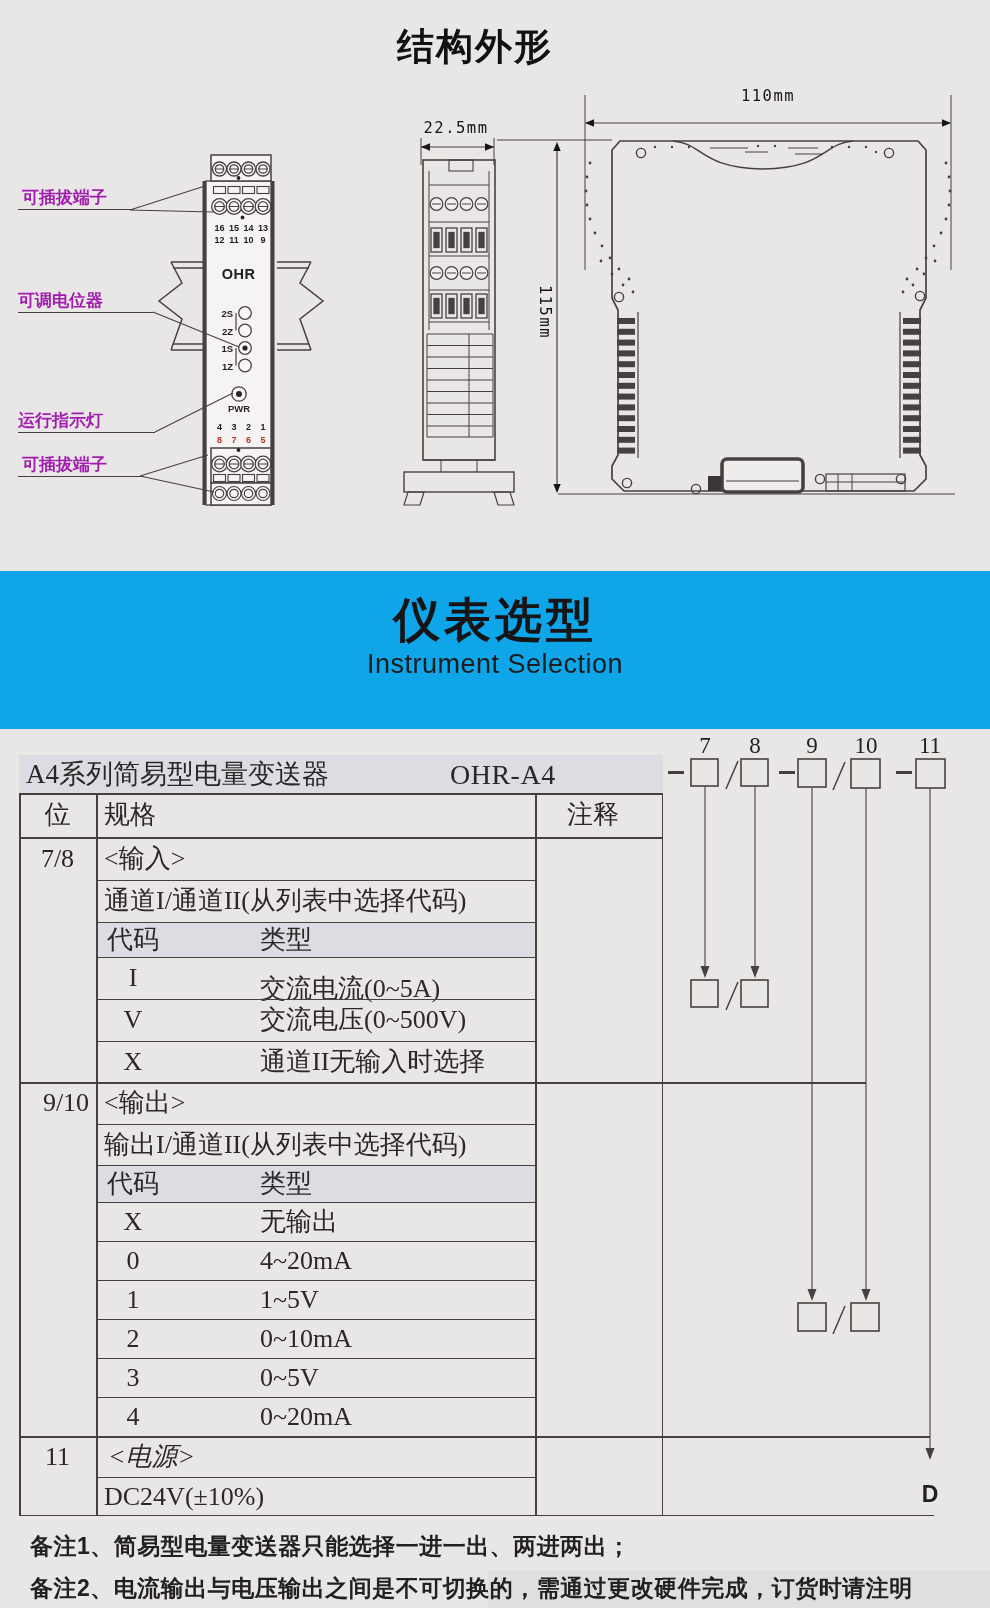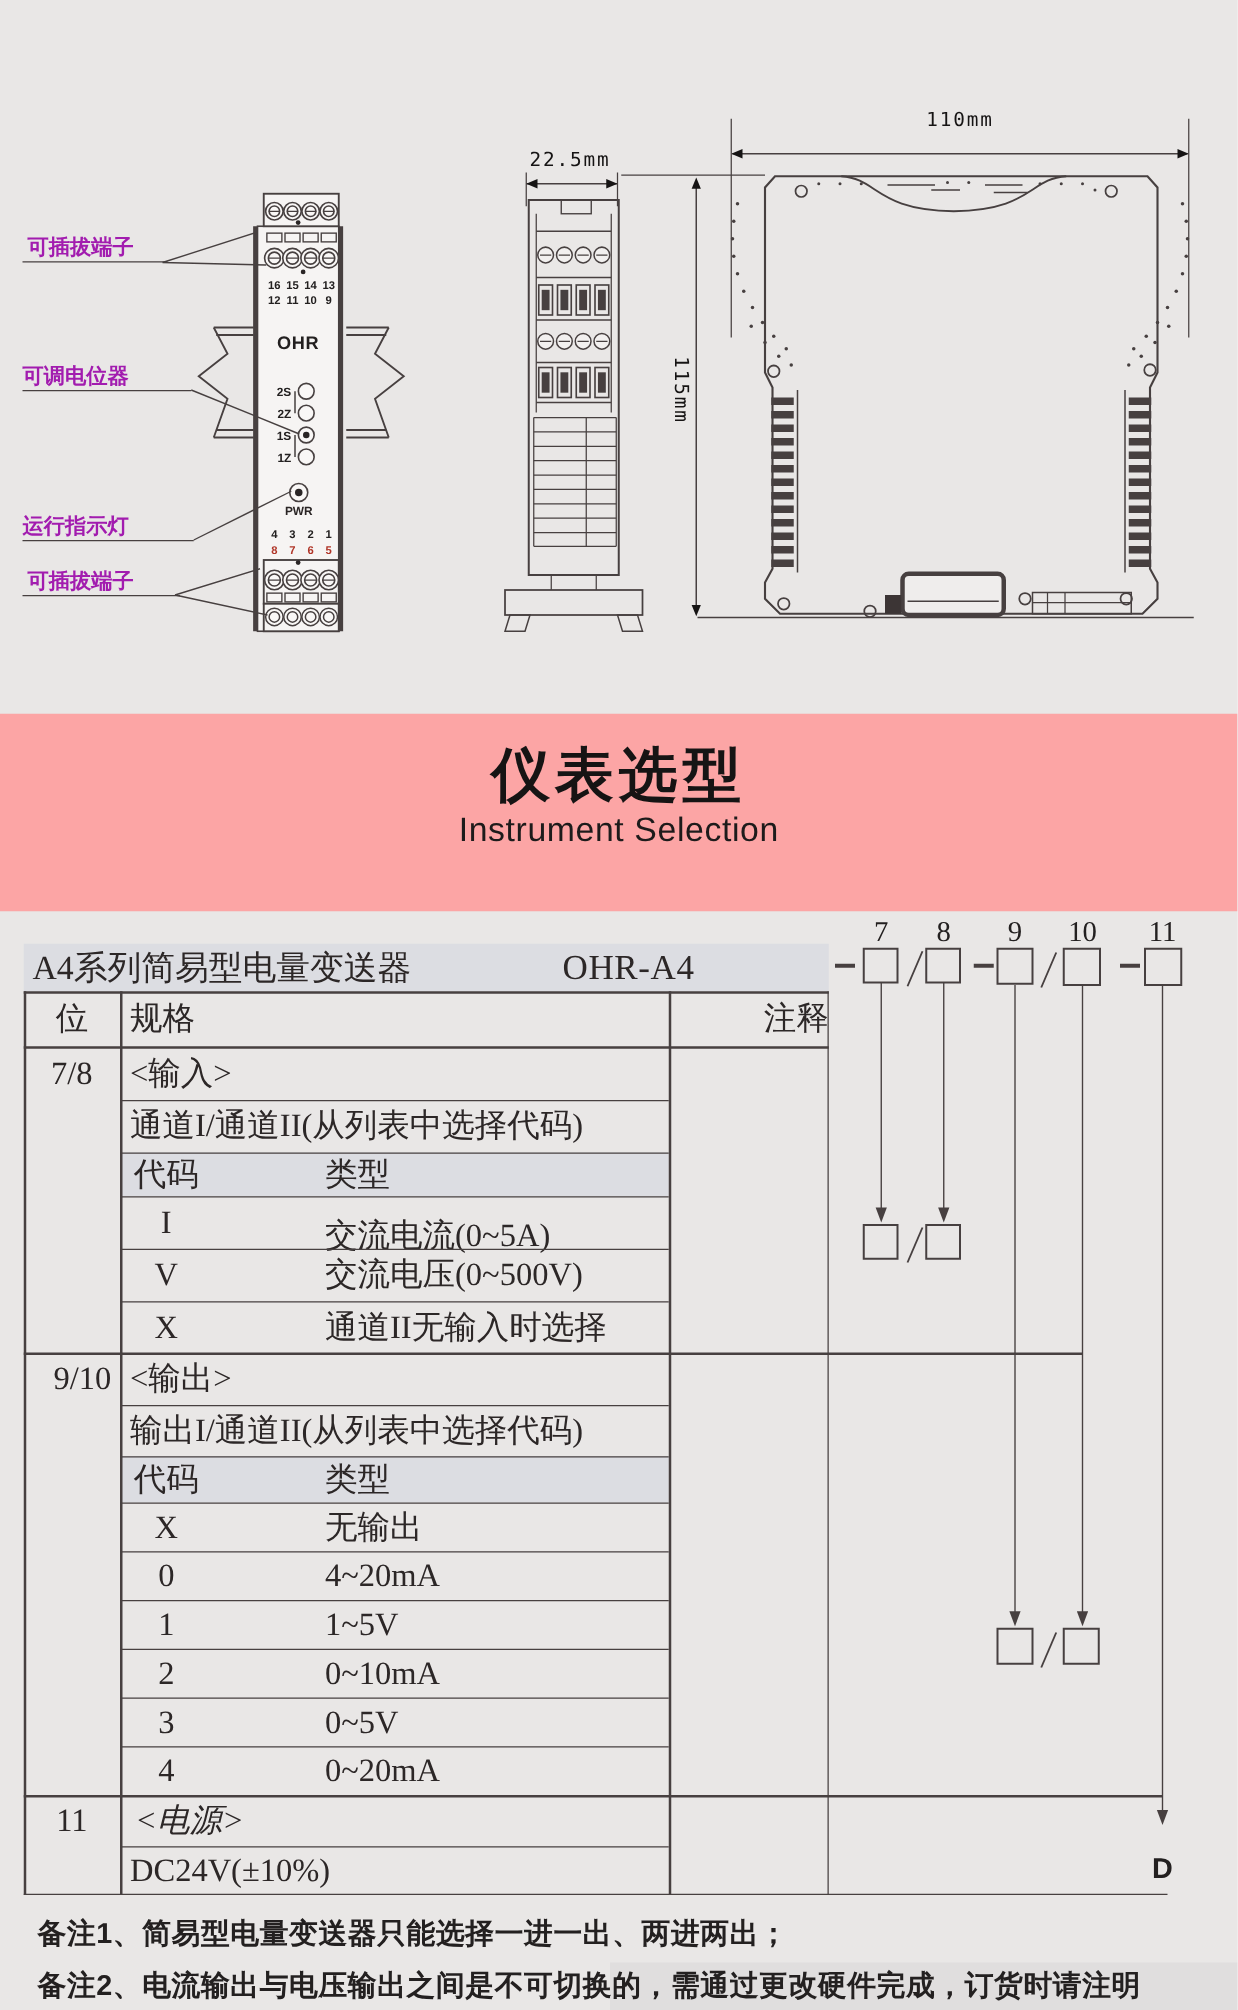--- a/index.html
+++ b/index.html
@@ -5,21 +5,21 @@
   html,body{margin:0;padding:0;}
   #page{position:relative;width:990px;height:1608px;background:#e9e7e6;overflow:hidden;
         font-family:"Liberation Sans","DejaVu Sans",sans-serif;color:#282323;}
   svg{position:absolute;left:0;top:0;}
   
   #structure-title{position:absolute;left:0;top:22px;width:950px;text-align:center;
      font-size:37px;font-weight:700;letter-spacing:2px;color:#111;}
   .callout{position:absolute;font-size:17px;font-weight:700;color:#a21caf;
      border-bottom:1.4px solid #474040;line-height:22px;white-space:nowrap;}
   
-  #banner{position:absolute;left:0;top:571px;width:990px;height:158px;background:#fca5a5;text-align:center;}
+  #banner{position:absolute;left:0;top:571px;width:990px;height:158px;background:#0ea5e9;text-align:center;}
   #banner .bt{margin-top:18px;font-size:47px;font-weight:700;letter-spacing:4px;color:#161414;line-height:62px;}
   #banner .bs{font-size:27px;color:#1d1b1b;margin-top:-2px;letter-spacing:0.5px;}
   
   .band{position:absolute;background:#dcdde2;}
   .cell{position:absolute;font-family:"Liberation Serif","DejaVu Serif",serif;
         font-size:26px;color:#2c2727;white-space:nowrap;}
   .hline,.vline{position:absolute;background:#474040;}
   #product-name{left:26px;top:755px;line-height:39px;font-size:27px;}
   #model-prefix{left:450px;top:755px;width:207px;text-align:left;line-height:39px;font-size:28px;letter-spacing:0.5px;}
   
@@ -31,20 +31,21 @@
   .tinynum{font-family:"Liberation Sans",sans-serif;font-size:9px;font-weight:700;fill:#333;}
   .rednum{fill:#b03528;}
   .potlab{font-family:"Liberation Sans",sans-serif;font-size:9.5px;font-weight:700;fill:#2a2525;}
   .sertxt{font-family:"Liberation Serif","DejaVu Serif",serif;font-size:23px;fill:#2c2727;}
 </style>
 </head>
 <body>
 
 <div id="page">
 
+  <div id="structure-title">结构外形</div>
 
   <svg id="structure-svg" width="990" height="566" viewBox="0 0 990 566">
     <g stroke="#474040" fill="none" stroke-width="1.5">
 
       <g>
         <path d="M203,262 H171 M203,350 H171 M203,268 H173 M203,344 H173"></path>
         <polyline points="171,262 182,283 159,301 182,319 171,350"></polyline>
         <path d="M277,262 H311 M277,350 H311 M277,268 H309 M277,344 H309"></path>
         <polyline points="311,262 300,283 323,301 300,319 311,350"></polyline>
       </g>
@@ -342,21 +343,21 @@
     <div class="bt">仪表选型</div>
     <div class="bs">Instrument Selection</div>
   </div>
 
   <div class="band" style="left:19px;top:755px;width:644px;height:38px;"></div>
   <div class="cell" id="product-name">A4系列简易型电量变送器</div>
   <div class="cell" id="model-prefix">OHR-A4</div>
 
   <div class="cell" style="left:19px;top:793px;width:77px;height:44px;line-height:44px;text-align:center;">位</div>
   <div class="cell" style="left:104px;top:793px;height:44px;line-height:44px;">规格</div>
-  <div class="cell" style="left:535px;top:793px;width:128px;height:44px;line-height:44px;text-align:right;">注释</div>
+  <div class="cell" style="left:535px;top:793px;width:128px;height:44px;line-height:44px;text-align:left;padding-left:32px;">注释</div>
 
   <div id="table-layer">
       <div class="band" style="left: 96px; top: 922px; width: 439px; height: 35px;"></div>
       <div class="band" style="left: 96px; top: 1165px; width: 439px; height: 37px;"></div>
       <div class="vline" style="left: 19px; top: 793px; width: 1.8px; height: 723px;"></div>
       <div class="vline" style="left: 96px; top: 793px; width: 1.8px; height: 723px;"></div>
       <div class="vline" style="left: 535px; top: 793px; width: 1.8px; height: 723px;"></div>
       <div class="vline" style="left: 661.5px; top: 793px; width: 1.8px; height: 723px;"></div>
       <div class="hline" style="left: 19px; top: 793px; width: 644px; height: 1.8px;"></div>
       <div class="hline" style="left: 19px; top: 837px; width: 644px; height: 1.8px;"></div>

